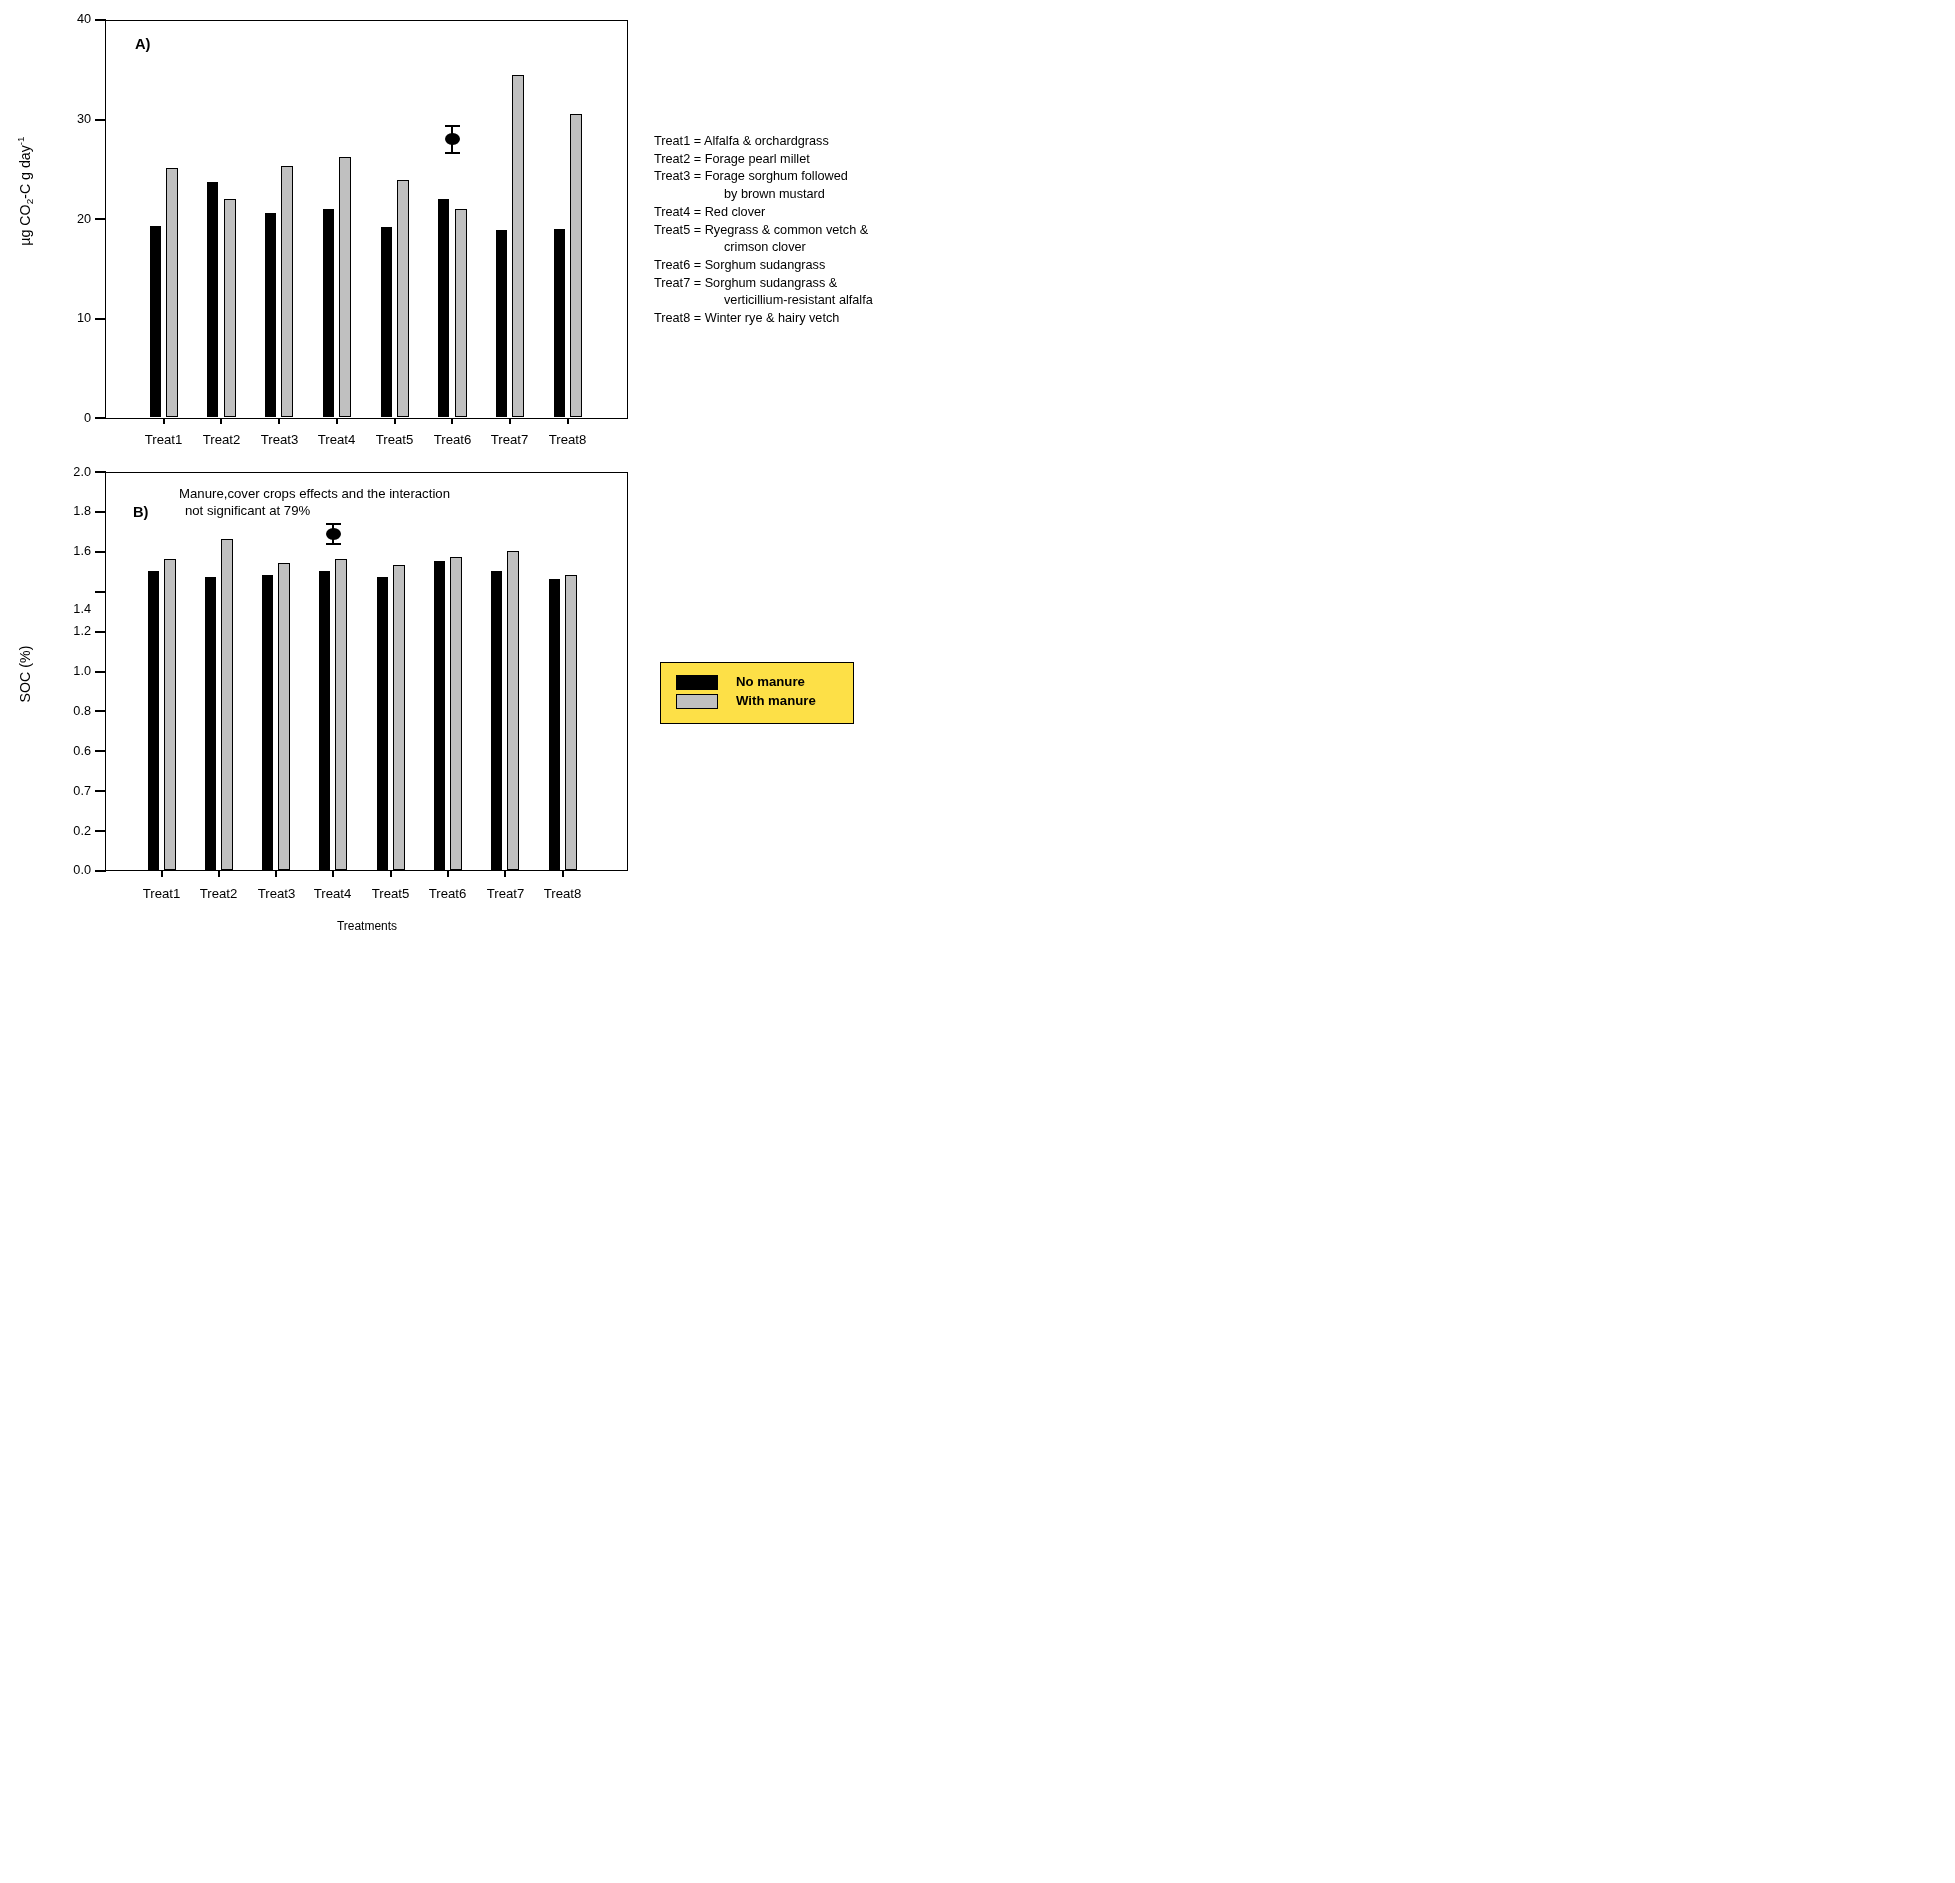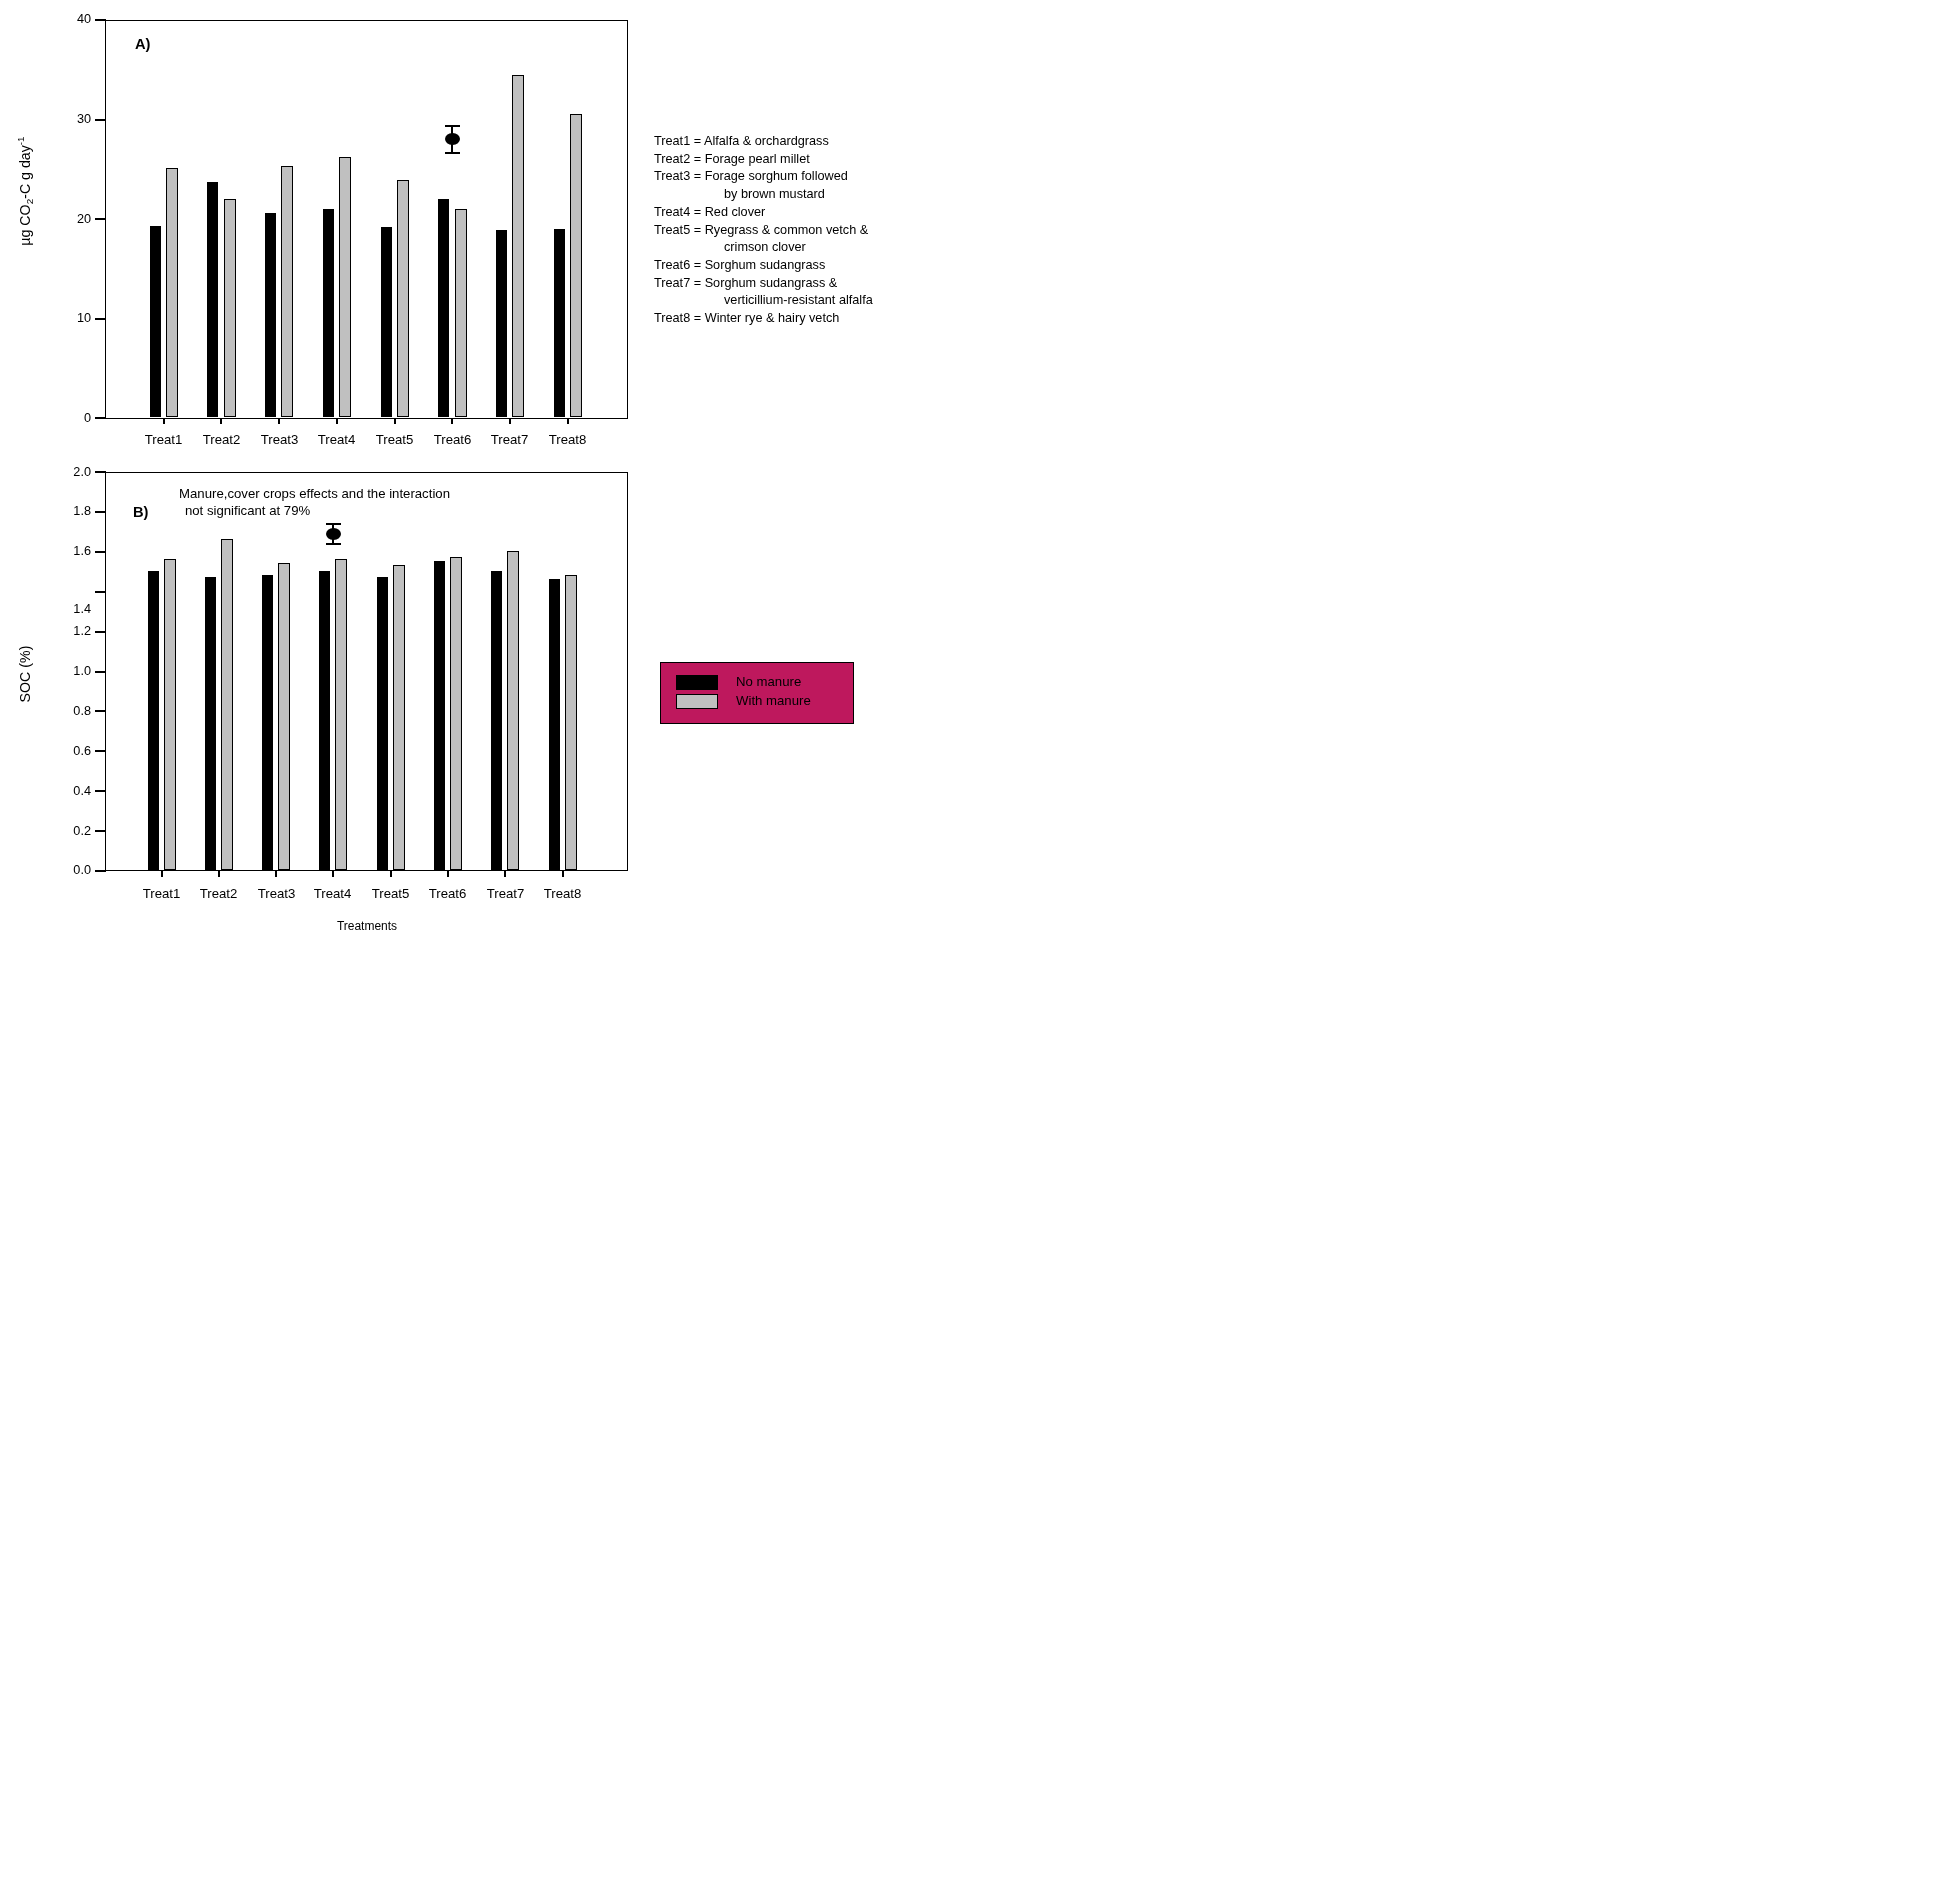--- a/index.html
+++ b/index.html
@@ -13,21 +13,21 @@
   .bar{position:absolute;box-sizing:border-box;}
   .panel-label{position:absolute;font-weight:bold;font-size:14.7px;line-height:15.7px;}
   .ytitle{position:absolute;white-space:nowrap;font-size:14.2px;line-height:14.7px;transform:translate(-50%,-50%) rotate(-90deg);}
   .ytitle sub{font-size:70%;}
   .ytitle sup{font-size:70%;}
   .annot{position:absolute;}
   .annot-line{font-size:13.2px;line-height:16.7px;white-space:nowrap;}
   .xtitle{position:absolute;font-size:12px;line-height:14.7px;text-align:center;}
   .defs{position:absolute;}
   .defs-line{font-size:12.7px;line-height:17.7px;white-space:nowrap;}
-  .legend-box{position:absolute;border:1.5px solid #000;box-sizing:border-box;background:#be185d;}
+  .legend-box{position:absolute;border:1.5px solid #000;box-sizing:border-box;background:#fde047;font-weight:bold;}
   .legend-swatch{position:absolute;box-sizing:border-box;}
   .legend-label{position:absolute;font-size:13.2px;line-height:14.7px;white-space:nowrap;}
   .err-part{position:absolute;background:#000;}
   .err-ellipse{position:absolute;background:#000;border-radius:50%;}
 </style>
 </head>
 <body>
 
 <div class="canvas">
 
@@ -109,21 +109,21 @@
     <div class="xcat-label" style="left: 539px; top: 433px; width: 57px;">Treat8</div>
     <div class="err-part" style="left: 451px; top: 125px; width: 1.5px; height: 28px;"></div>
     <div class="err-part" style="left: 445px; top: 125px; width: 14.7px; height: 1.5px;"></div>
     <div class="err-part" style="left: 445px; top: 152px; width: 14.7px; height: 1.5px;"></div>
     <div class="err-ellipse" style="left: 445px; top: 133px; width: 14.7px; height: 11.8px;"></div>
     <div class="tick" style="left: 95px; top: 870px; width: 10.8px; height: 1.5px;"></div>
     <div class="tick-label" style="left: 37px; top: 864px; width: 54px;">0.0</div>
     <div class="tick" style="left: 95px; top: 830px; width: 10.8px; height: 1.5px;"></div>
     <div class="tick-label" style="left: 37px; top: 825px; width: 54px;">0.2</div>
     <div class="tick" style="left: 95px; top: 790px; width: 10.8px; height: 1.5px;"></div>
-    <div class="tick-label" style="left: 37px; top: 785px; width: 54px;">0.4</div>
+    <div class="tick-label" style="left: 37px; top: 785px; width: 54px;">0.7</div>
     <div class="tick" style="left: 95px; top: 750px; width: 10.8px; height: 1.5px;"></div>
     <div class="tick-label" style="left: 37px; top: 745px; width: 54px;">0.6</div>
     <div class="tick" style="left: 95px; top: 710px; width: 10.8px; height: 1.5px;"></div>
     <div class="tick-label" style="left: 37px; top: 705px; width: 54px;">0.8</div>
     <div class="tick" style="left: 95px; top: 671px; width: 10.8px; height: 1.5px;"></div>
     <div class="tick-label" style="left: 37px; top: 665px; width: 54px;">1.0</div>
     <div class="tick" style="left: 95px; top: 631px; width: 10.8px; height: 1.5px;"></div>
     <div class="tick-label" style="left: 37px; top: 625px; width: 54px;">1.2</div>
     <div class="tick" style="left: 95px; top: 591px; width: 10.8px; height: 1.5px;"></div>
     <div class="tick-label" style="left: 37px; top: 603px; width: 54px;">1.4</div>

